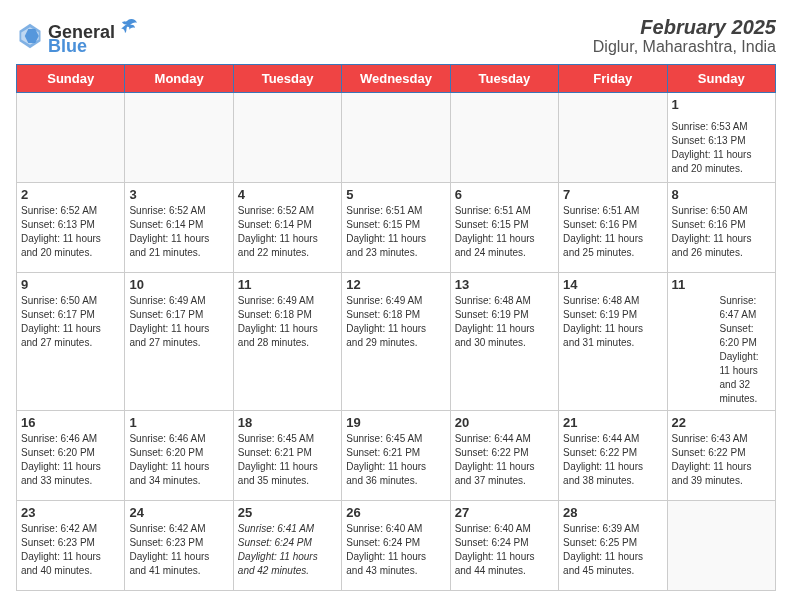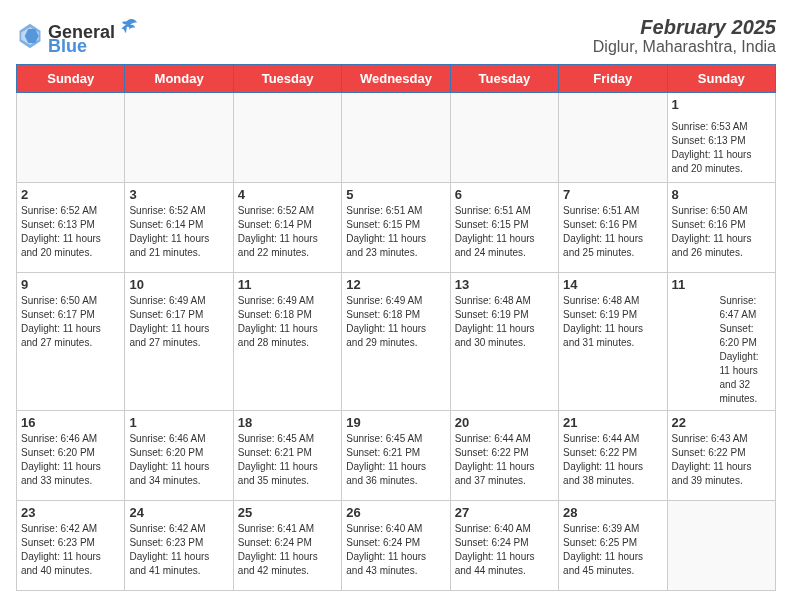--- a/index.html
+++ b/index.html
@@ -309,21 +309,21 @@
         </td>
         <td>
           <span class="day-number">24</span>
           <div class="day-info" style="white-space: pre-line;">Sunrise: 6:42 AM
 Sunset: 6:23 PM
 Daylight: 11 hours
 and 41 minutes.</div>
         </td>
         <td>
           <span class="day-number">25</span>
-          <div class="day-info" style="white-space: pre-line;">Sunrise: 6:41 AM
+          <div class="day-info" style="white-space: pre-line; font-style: italic;">Sunrise: 6:41 AM
 Sunset: 6:24 PM
 Daylight: 11 hours
 and 42 minutes.</div>
         </td>
         <td>
           <span class="day-number">26</span>
           <div class="day-info" style="white-space: pre-line;">Sunrise: 6:40 AM
 Sunset: 6:24 PM
 Daylight: 11 hours
 and 43 minutes.</div>

